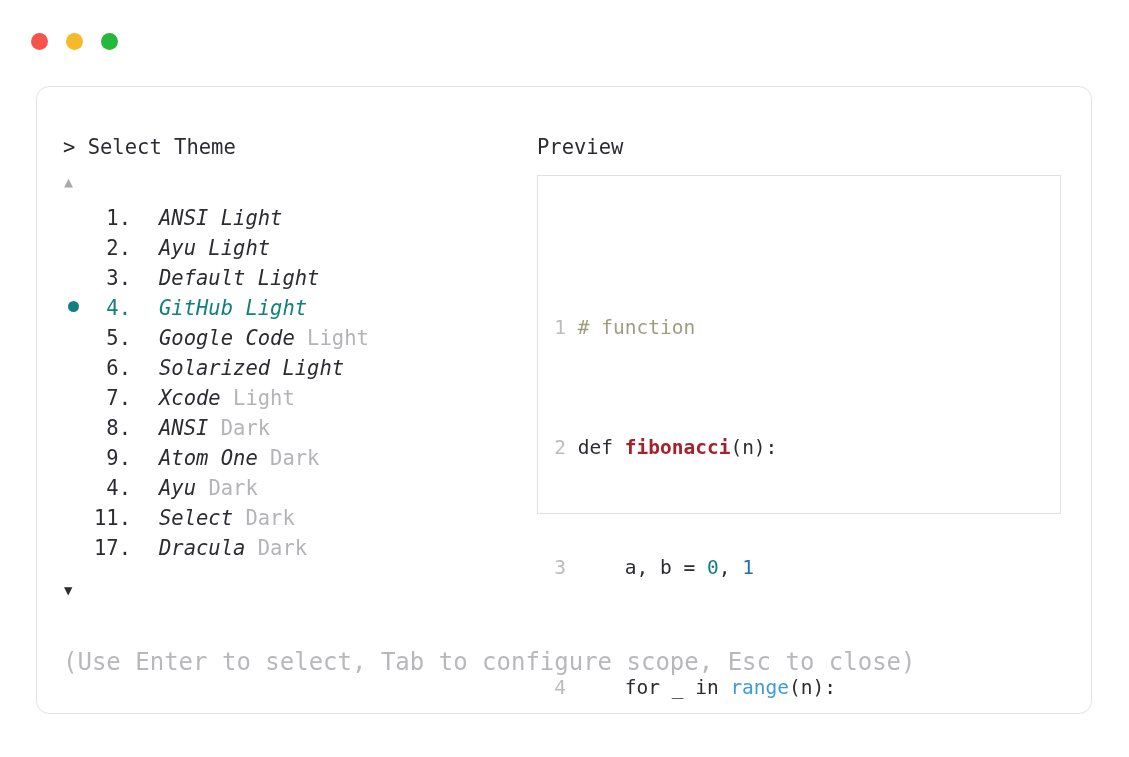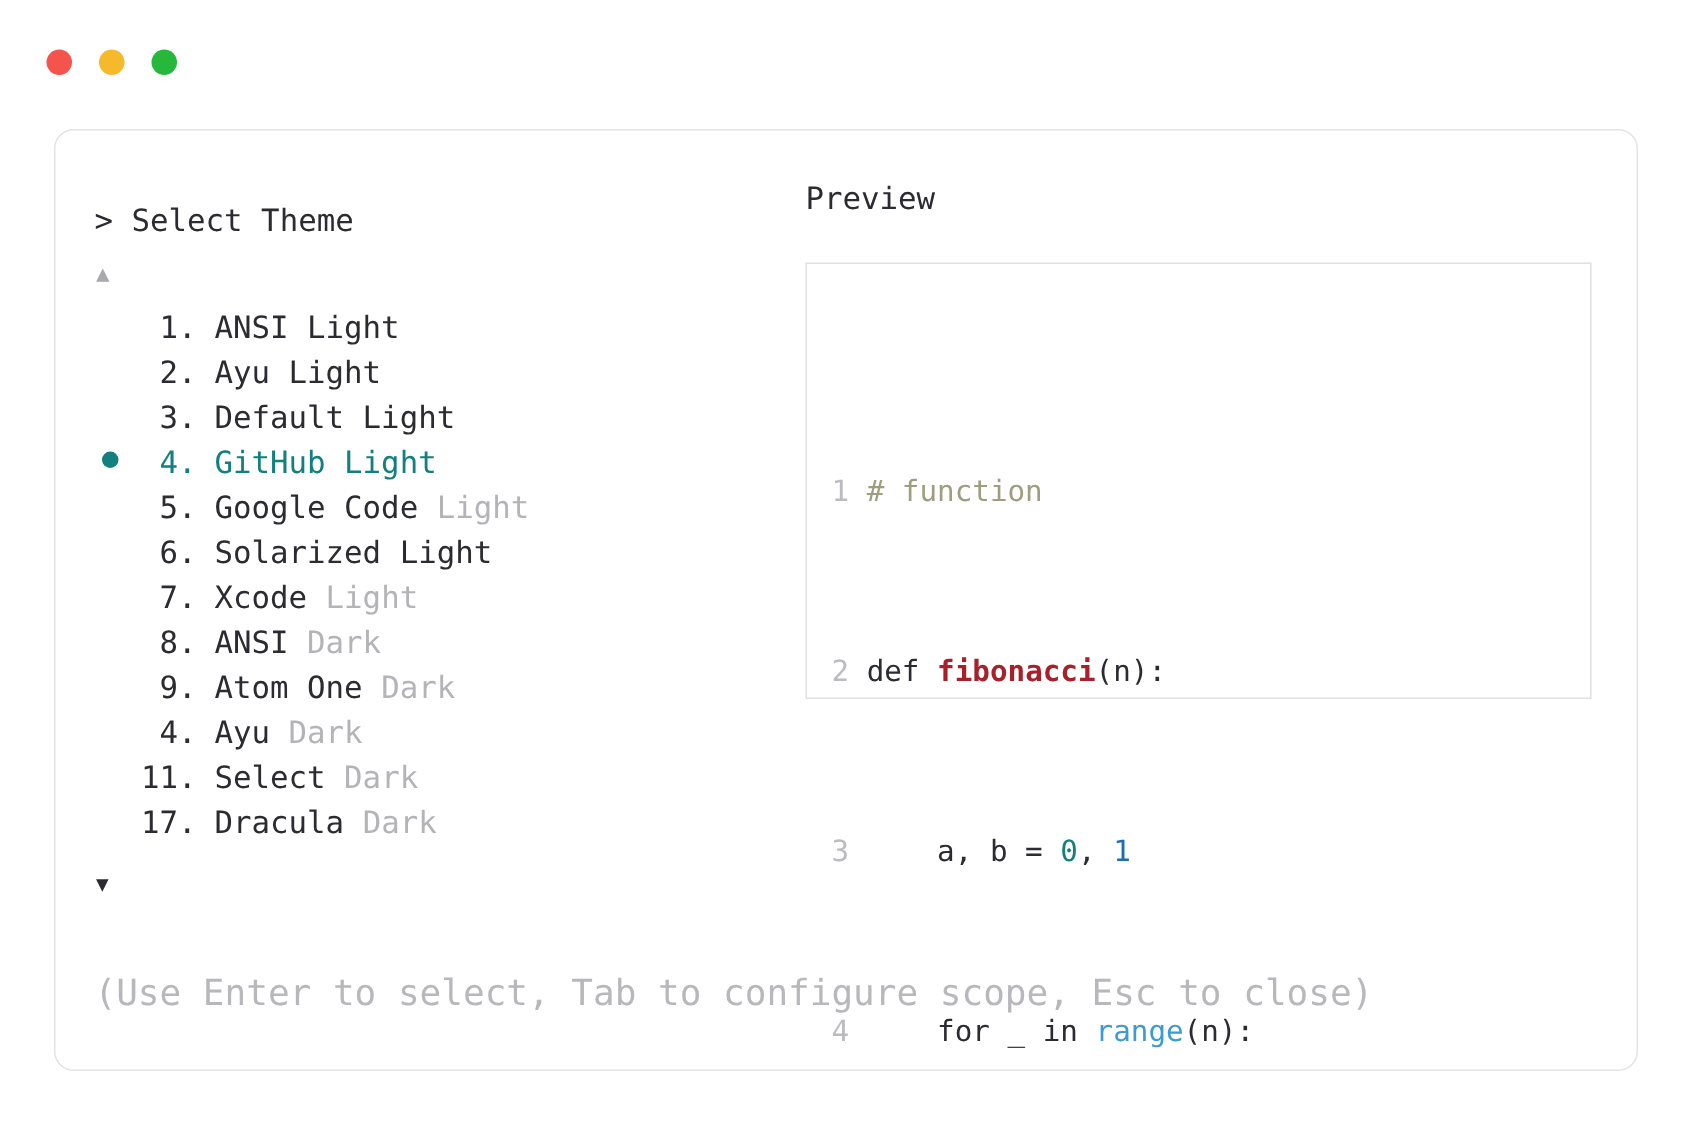--- a/index.html
+++ b/index.html
@@ -61,21 +61,21 @@
   .left-col {
     position: absolute;
     left: 26px;
     top: 46px;
     width: 470px;
   }
 
   .right-col {
     position: absolute;
     left: 500px;
-    top: 31px;
+    top: 46px;
     width: 530px;
   }
 
   .panel-title {
     font-size: 20.5px;
     line-height: 28px;
     color: #2b2b31;
     letter-spacing: 0px;
     white-space: pre;
   }
@@ -123,42 +123,42 @@
     position: relative;
     top: -3px;
     left: 5px;
   }
   .idx {
     display: inline-block;
     width: 42px;
     text-align: right;
     flex: 0 0 42px;
   }
-  .nm { margin-left: 12px; }
+  .nm { margin-left: 28px; font-style: italic; }
   .variant-muted { color: #b4b4b8; }
   .theme-item.selected { color: #12807e; }
 
   
   .hint {
     position: absolute;
     left: 26px;
     top: 561px;
     font-size: 24px;
     line-height: 28px;
     color: #b8b8bc;
     white-space: pre;
   }
 
   
   .preview-box {
     position: absolute;
     left: 500px;
     top: 88px;
     width: 524px;
-    height: 291px;
+    height: 339px;
     border: 1.4px solid #e0e0e0;
     background: #ffffff;
     padding-left: 20px;
   }
   .code {
     position: absolute;
     left: 16px;
     top: 47px;
     font-size: 19.5px;
     line-height: 30px;

